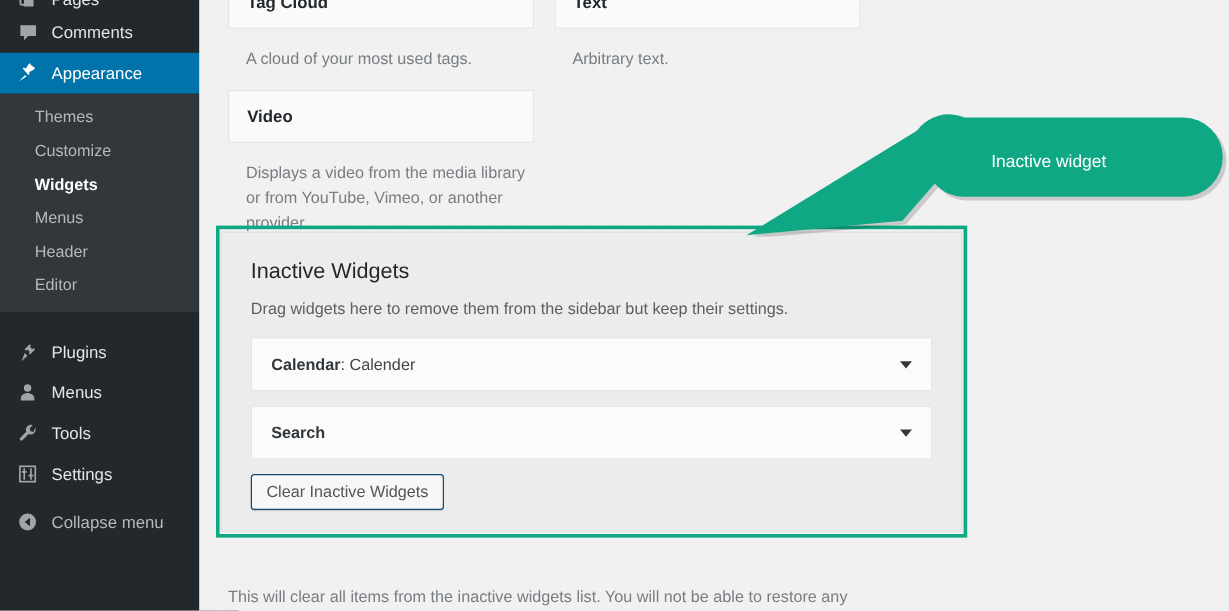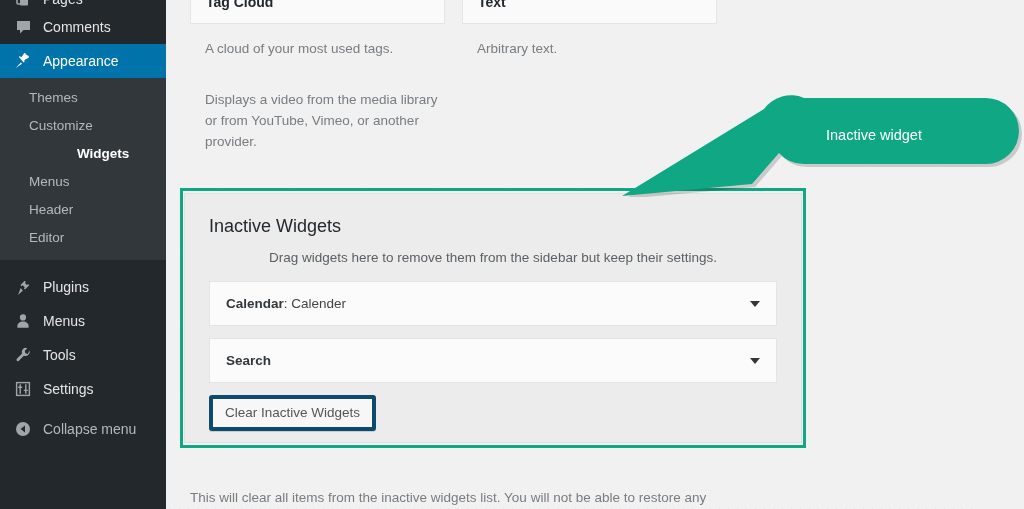--- a/index.html
+++ b/index.html
@@ -65,23 +65,22 @@
   .sub-item {
     display: block;
     padding: 5px 0 5px 29px;
     font-size: 13.5px;
     color: #b4b9be;
     line-height: 18px;
   }
   .sub-item.current {
     color: #fff;
     font-weight: bold;
-    margin-left: 48px;
-  }
-  .nav-group-2 { padding-top: 10px; }
+  }
+  .nav-group-2 { padding-top: 16px; }
   .collapse-row { margin-top: 6px; }
   .collapse-row .label { color: #b4b9be; }
 
   
   #main {
     position: absolute; left: 166px; top: 0;
     width: 814px; height: 509px;
     background: #f1f1f1;
     background-image:
       radial-gradient(rgba(0,0,0,0.045) 0.7px, transparent 0.7px);
@@ -130,21 +129,20 @@
   }
   #inactive-title {
     font-size: 18px; font-weight: normal;
     color: #23282d;
     margin-bottom: 13px;
   }
   #inactive-sub {
     font-size: 13.5px;
     color: #5b6064;
     margin-bottom: 16px;
-    text-align: center;
   }
   .inactive-widget-row {
     position: relative;
     background: #fbfbfb;
     border: 1px solid #e4e4e4;
     height: 45px;
     margin-bottom: 12px;
     display: flex; align-items: center;
     padding: 0 16px;
     font-size: 13.5px;
@@ -156,21 +154,21 @@
     position: absolute; right: 16px; top: 50%;
     margin-top: -3px;
     width: 0; height: 0;
     border-style: solid;
     border-width: 6px 5px 0 5px;
     border-color: #32373c transparent transparent transparent;
   }
   #clear-btn {
     display: inline-block;
     background: #f7f7f7;
-    border: 4px solid #0c4a6e;
+    border: 1px solid #0c4a6e;
     border-radius: 3px;
     padding: 6px 12px 7px 12px;
     font-size: 13.5px;
     color: #555;
     font-family: "Liberation Sans", sans-serif;
     cursor: pointer;
     box-shadow: 0 1px 0 #ccc;
   }
 
   
@@ -302,20 +300,23 @@
   </nav>
 
   <div id="main">
 
     <div class="widget-col left">
       <div class="widget-card">
         <span>Tag Cloud</span>
       </div>
       <div class="widget-desc">A cloud of your most used tags.</div>
 
+      <div class="widget-card">
+        <span>Video</span>
+      </div>
       <div class="widget-desc">Displays a video from the media library or from YouTube, Vimeo, or another provider.</div>
     </div>
 
     <div class="widget-col right">
       <div class="widget-card">
         <span>Text</span>
       </div>
       <div class="widget-desc">Arbitrary text.</div>
     </div>
 

